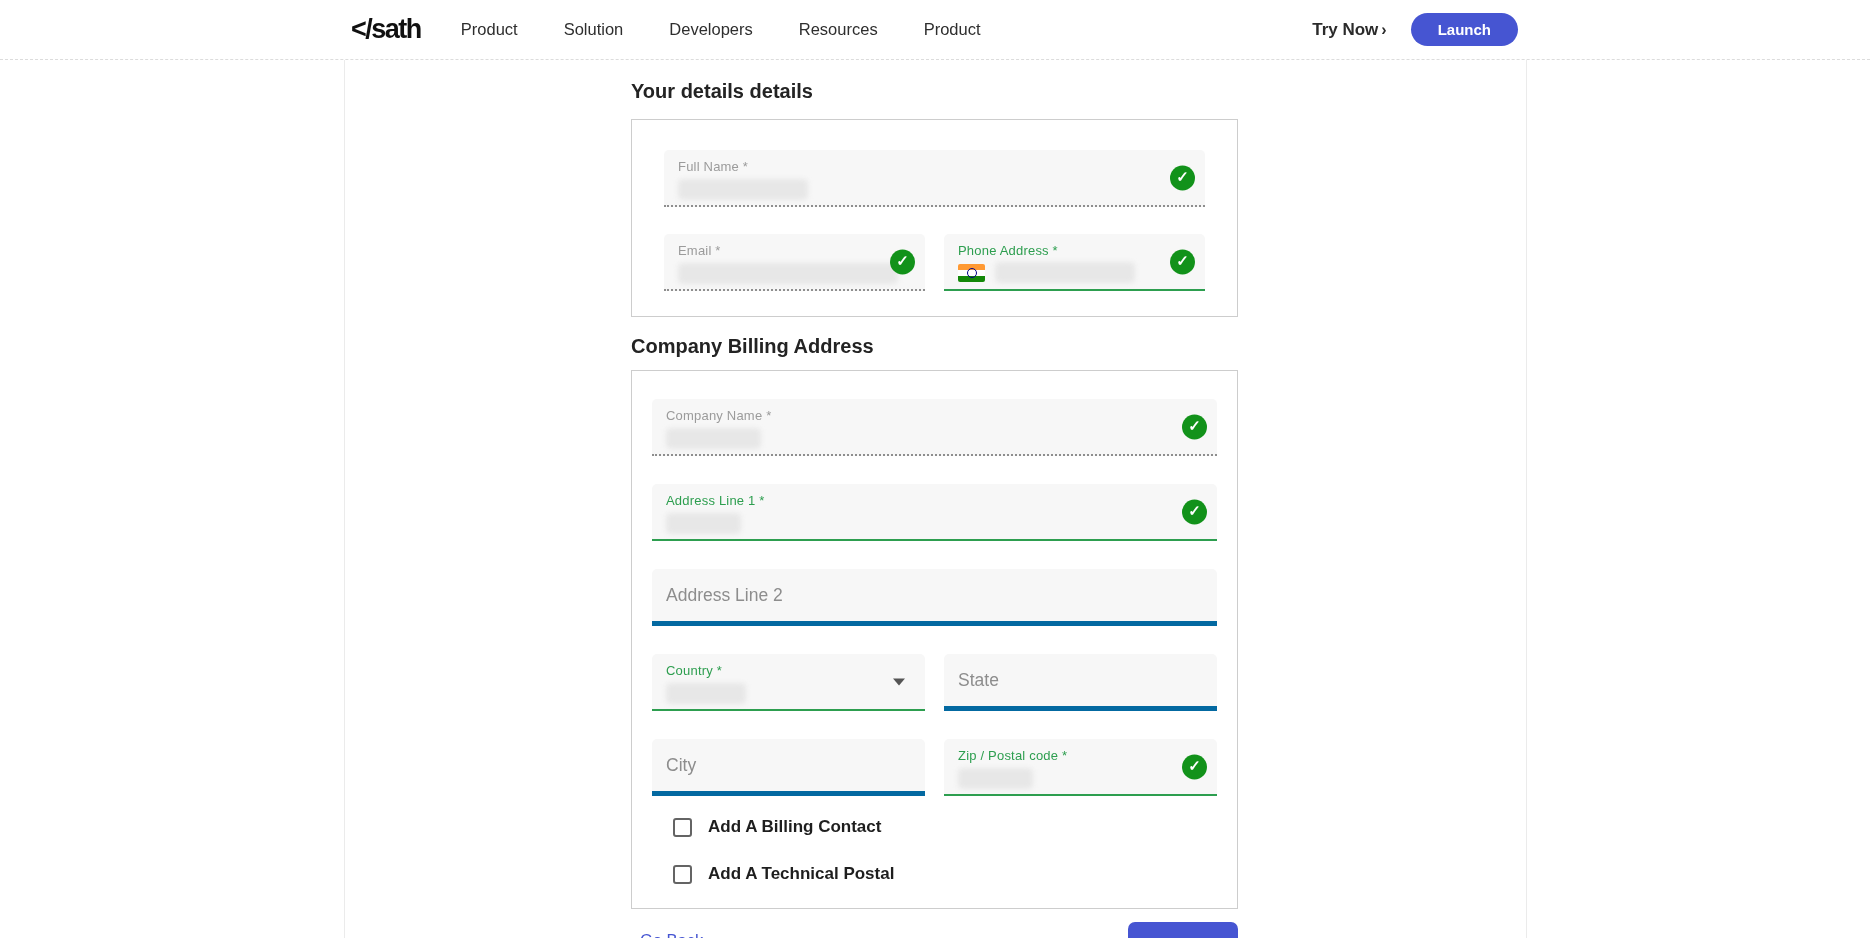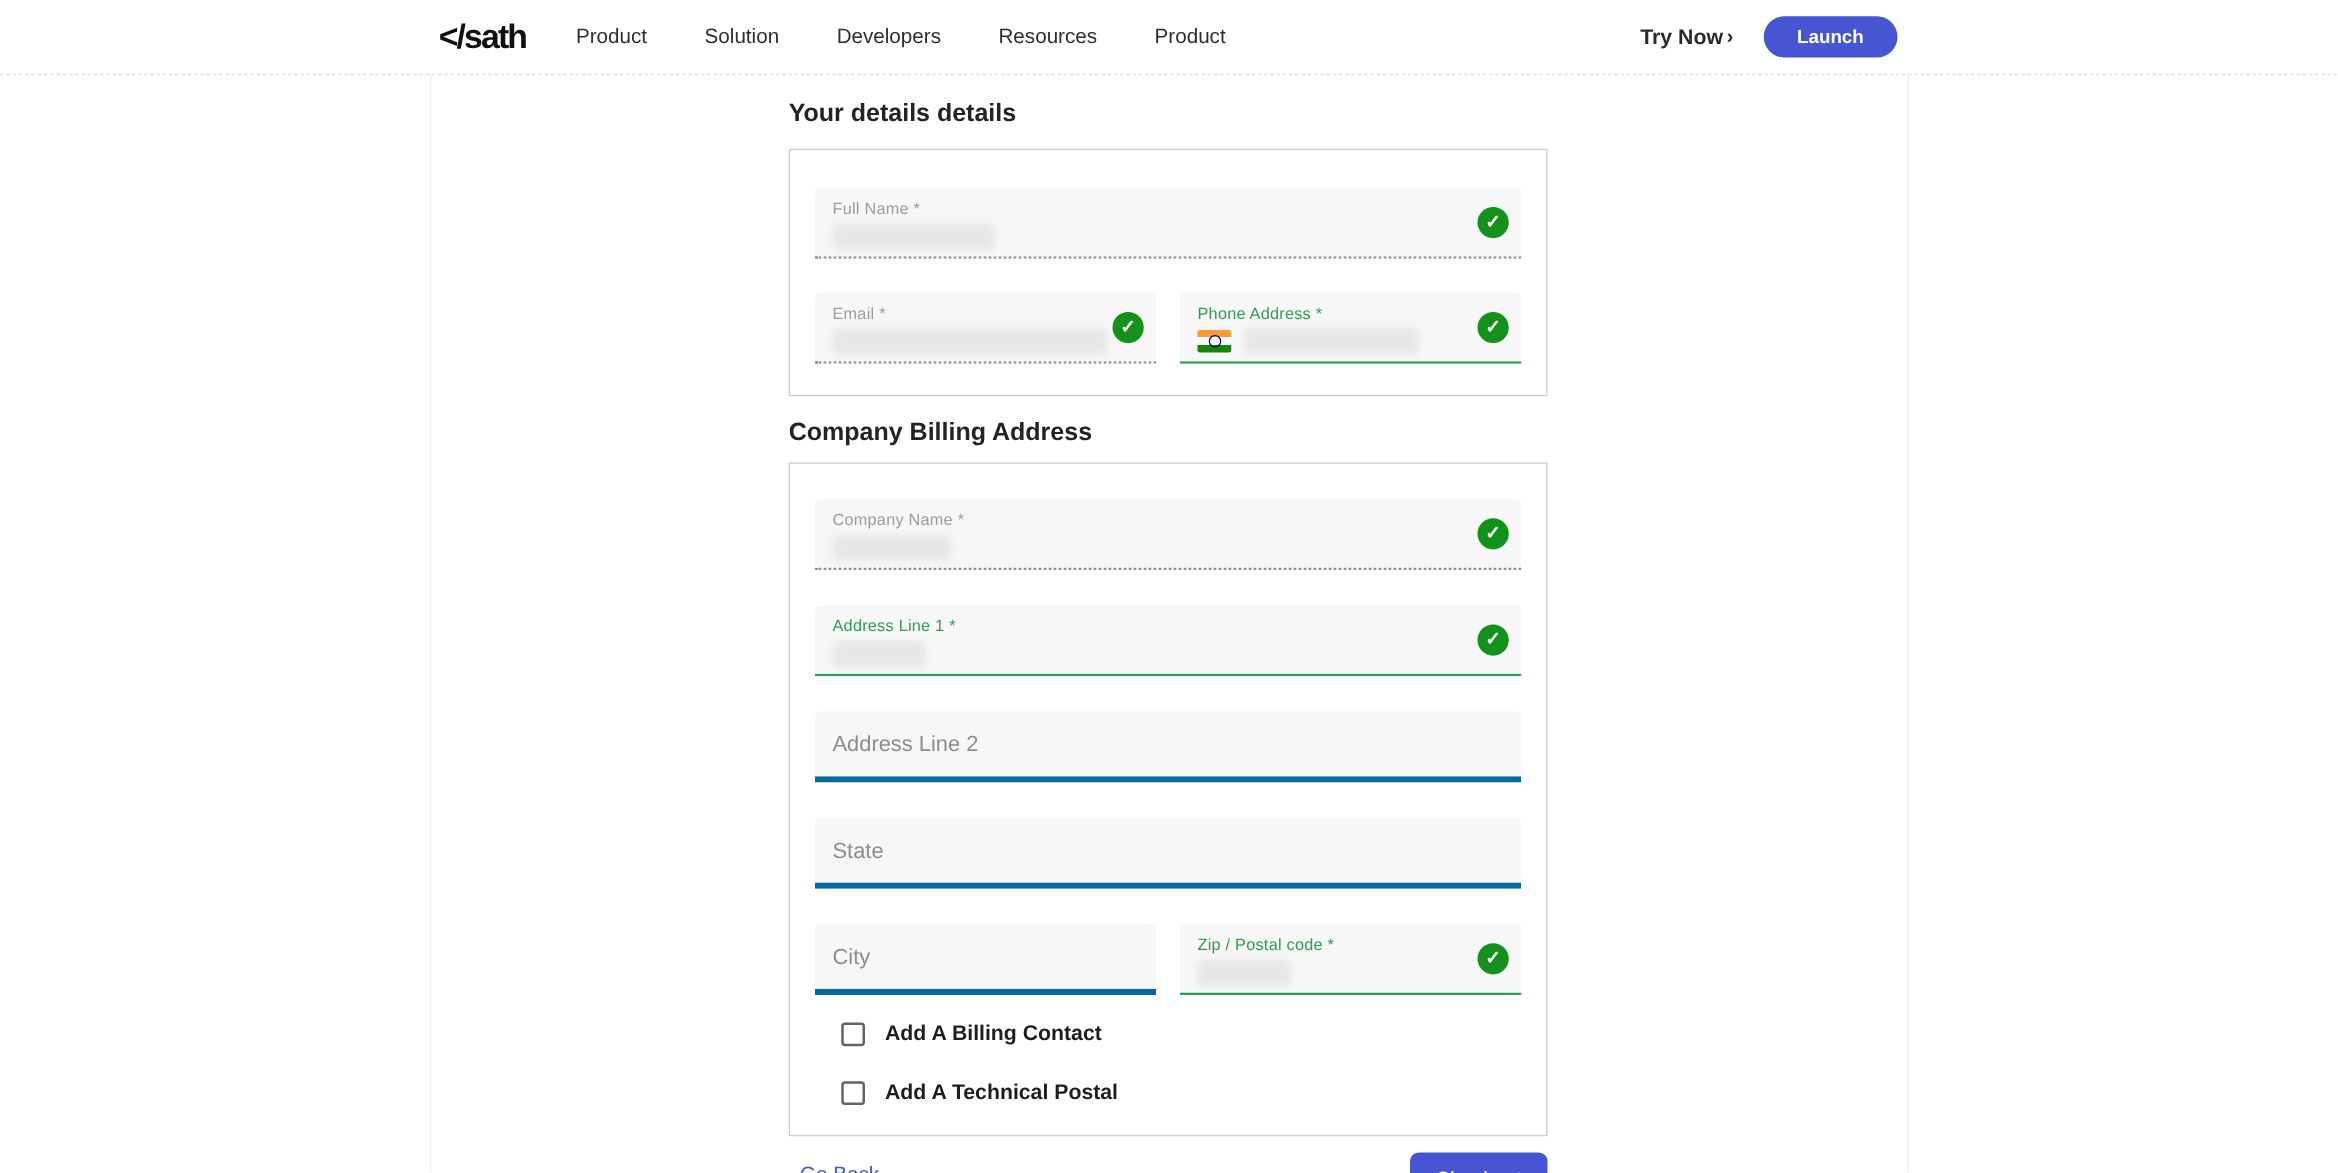--- a/index.html
+++ b/index.html
@@ -23,21 +23,21 @@
                 height:33px; padding:0 27px; border-radius:17px; font-size:15px;
                 font-weight:700; font-family:inherit; cursor:pointer; }
 
   
   .edge-line { position:absolute; top:60px; bottom:0; width:1px; background:#ebebeb; }
   .edge-line.left { left:344px; } .edge-line.right { left:1526px; }
 
   .content { position:absolute; left:631px; top:60px; width:607px; }
   .section-title { font-size:20px; font-weight:700; color:#232323; margin:20px 0 16px; }
 
-  .card { border:1px solid #cdcdcd; background:#fff; padding:30px 20px 25px; }
+  .card { border:1px solid #cdcdcd; background:#fff; padding:30px 32px 25px; }
   .card.billing { padding:28px 20px 24px; }
 
   
   .field { position:relative; background:#f7f7f7; height:57px; padding:9px 14px;
            border-radius:5px 5px 0 0; cursor:text; }
   .bb-dotted { border-bottom:2px dotted #8e8e8e; }
   .bb-green  { border-bottom:2px solid var(--valid-green,#2d9e4f); }
   .bb-gray   { border-bottom:5px solid #0369a1; }
   .flabel { font-size:13px; color:#9b9b9b; letter-spacing:.2px; }
   .flabel.green { color:var(--valid-green,#2d9e4f); }
@@ -147,20 +147,25 @@
       <div class="flabel green">Address Line 1 *</div>
       <div class="blob w75"></div>
       <div class="check"></div>
     </div>
 
     <div class="field ph bb-gray mb28">
       <span class="ph-text">Address Line 2</span>
     </div>
 
     <div class="row2 mb28">
+      <div class="field bb-green">
+        <div class="flabel green">Country *</div>
+        <div class="blob w80"></div>
+        <div class="dd-arrow"></div>
+      </div>
       <div class="field ph bb-gray">
         <span class="ph-text">State</span>
       </div>
     </div>
 
     <div class="row2">
       <div class="field ph bb-gray">
         <span class="ph-text">City</span>
       </div>
       <div class="field bb-green">

